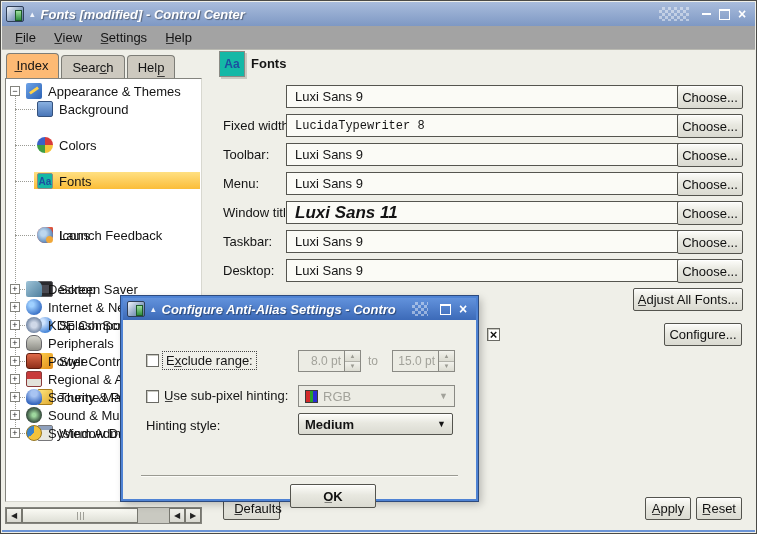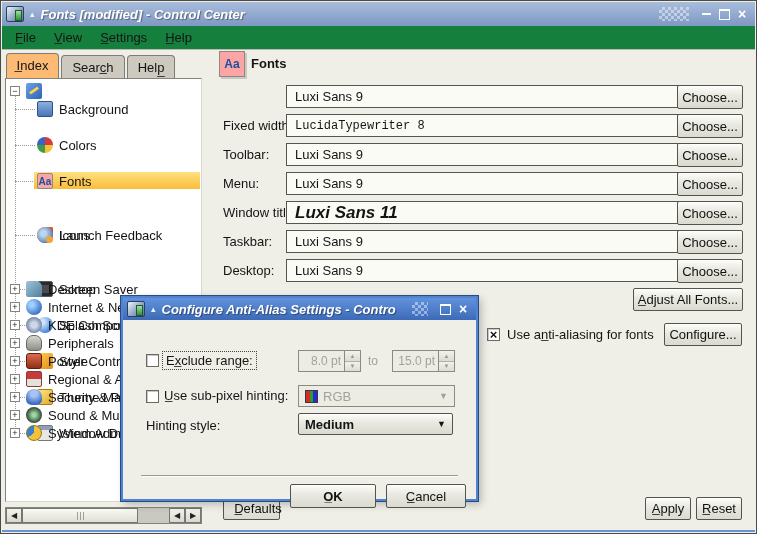--- a/index.html
+++ b/index.html
@@ -14,21 +14,21 @@
   .appicon{width:16px;height:14px;border-radius:2px;background:linear-gradient(135deg,#dfe7f2 10%,#8fa6c4 55%,#5a7396);border:1px solid #2e3e58;position:relative;flex:none;}
   .appicon::after{content:"";position:absolute;right:1px;bottom:0;width:5px;height:9px;background:linear-gradient(#9fe09f,#2f8f3f);border:1px solid #1d5a28;}
   .shadebtn{color:#f0f4fb;font-size:9px;margin-left:6px;flex:none;line-height:10px;}
   .grip{width:30px;height:14px;margin-right:8px;flex:none;opacity:.8;background-image:linear-gradient(45deg,rgba(255,255,255,.55) 25%,transparent 25%,transparent 75%,rgba(255,255,255,.55) 75%),linear-gradient(45deg,rgba(255,255,255,.55) 25%,transparent 25%,transparent 75%,rgba(255,255,255,.55) 75%);background-size:6px 6px;background-position:0 0,3px 3px;}
   .wbtn{width:18px;height:16px;display:flex;align-items:center;justify-content:center;color:#fff;flex:none;font-weight:bold;}
   .minbar{width:9px;height:2px;background:#fff;}
   .maxbox{width:9px;height:8px;border:1px solid #fff;border-top-width:2px;}
   .closex{font-size:14px;line-height:14px;}
 
   
-  .menubar{position:absolute;left:1px;right:1px;top:25px;height:24px;background:#15803d;border-bottom:1px solid #b9b9b1;display:flex;align-items:center;padding-left:4px;box-sizing:border-box;}
+  .menubar{position:absolute;left:1px;right:1px;top:25px;height:24px;background:#a3a3a3;border-bottom:1px solid #b9b9b1;display:flex;align-items:center;padding-left:4px;box-sizing:border-box;}
   .menuitem{padding:2px 9px;}
 
   
   .tab{position:absolute;box-sizing:border-box;border:1px solid #7d7d77;border-bottom:none;border-radius:4px 4px 0 0;text-align:center;padding-top:4px;}
   .tab.active{background:#fdba74;z-index:3;}
   .tab.inactive{background:#cdc9bf;z-index:2;}
 
   
   .treeframe{position:absolute;left:4px;top:77px;width:197px;height:424px;background:#fff;border:1px solid #84847e;border-right-color:#d8d8d0;border-bottom-color:#d8d8d0;box-sizing:border-box;overflow:hidden;}
   .vline{position:absolute;left:9px;top:11px;height:343px;border-left:1px dotted #9a9a94;}
@@ -37,21 +37,21 @@
   .root{padding-left:4px;}
   .child{padding-left:31px;position:relative;}
   .child::before{content:"";position:absolute;left:9px;width:20px;top:9px;border-top:1px dotted #9a9a94;}
   .exp{width:10px;height:10px;box-sizing:border-box;border:1px solid #84847e;background:#fff;font-size:9px;line-height:8px;text-align:center;color:#222;margin-right:6px;flex:none;z-index:1;}
   .hl{position:absolute;left:28px;right:1px;top:0px;height:17px;background:linear-gradient(#ffe082,#fbbd38);z-index:0;}
   .ic{width:16px;height:16px;margin-right:6px;flex:none;border-radius:2px;position:relative;z-index:1;box-sizing:border-box;}
   .ic-appearance{background:linear-gradient(135deg,#6ea3e8,#2b62b4);}
   .ic-appearance::after{content:"";position:absolute;left:3px;top:6px;width:10px;height:3px;background:#ffd24a;transform:rotate(-35deg);}
   .ic-background{background:linear-gradient(#89b0e0,#4a76b8);border:1px solid #35527e;}
   .ic-colors{border-radius:50%;background:conic-gradient(#d83a3a 0 25%,#f5c33a 0 50%,#3f9e44 0 75%,#3a62c8 0);}
-  .ic-fonts,.hdricon{background:#fca5a5;border:1px solid #8a8a84;color:#1c4fa0;font-weight:bold;display:flex;align-items:center;justify-content:center;}
+  .ic-fonts,.hdricon{background:#14b8a6;border:1px solid #8a8a84;color:#1c4fa0;font-weight:bold;display:flex;align-items:center;justify-content:center;}
   .ic-fonts{font-size:10px;}
   .ic-icons{border-radius:50%;background:radial-gradient(circle at 40% 40%,#bcd6ee 20%,#5b86b8 70%);}
   .ic-icons::after{content:"";position:absolute;right:0;bottom:0;width:7px;height:7px;border-radius:50%;background:#f0a83a;}
   .ic-launch{background:linear-gradient(135deg,#ff8a6a,#b81c10);border-radius:60% 10% 60% 60%;}
   .ic-screensaver{background:#2a2a2e;border:1px solid #5a5a5e;}
   .ic-screensaver::after{content:"";position:absolute;inset:3px;background:#4a4a52;}
   .ic-splash{border-radius:50%;background:radial-gradient(circle at 32% 32%,#cfe4ff 15%,#3d7fd6 75%);}
   .ic-style{background:linear-gradient(135deg,#ffd34e,#e08a1a);}
   .ic-theme{background:linear-gradient(135deg,#ffe680,#e0aa2e);border:1px solid #a87c1a;}
   .ic-windeco{background:#e8e8e2;border:1px solid #77777a;}
@@ -131,20 +131,21 @@
   <div class="tab active" style="left:5px;top:52px;width:53px;height:25px;">I̲ndex</div>
   <div class="tab inactive" style="left:60px;top:54px;width:64px;height:23px;">Searc̲h</div>
   <div class="tab inactive" style="left:126px;top:54px;width:48px;height:23px;">Help̲</div>
 
   <div class="treeframe">
     <div class="vline"></div>
 
     <div class="trow root" style="top:3px">
       <span class="exp">−</span>
       <span class="ic ic-appearance"></span>
+      <span class="lab">Appearance &amp; Themes</span>
     </div>
     <div class="trow child" style="top:21px">
       <span class="ic ic-background"></span>
       <span class="lab">Background</span>
     </div>
     <div class="trow child" style="top:39px">
       <span class="ic ic-colors"></span>
       <span class="lab">Colors</span>
     </div>
     <div class="trow child" style="top:57px">
@@ -267,21 +268,20 @@
 
   <div class="frow-label" style="top:258px">Desktop:</div>
   <div class="sample" style="top:258px">Luxi Sans 9</div>
   <div class="btn choose" style="top:258px">Choose...</div>
 
   <div class="btn" style="position:absolute;left:632px;top:287px;width:110px;height:23px;">A̲djust All Fonts...</div>
 
   <div class="cbox" style="position:absolute;left:486px;top:327px;">
       <span>×</span>
     </div>
-  <div style="position:absolute;left:506px;top:326px;">Use an̲ti-aliasing for fonts</div>
   <div class="btn" style="position:absolute;left:663px;top:322px;width:78px;height:23px;">Configure...</div>
 
   <div class="btn" style="position:absolute;left:222px;top:496px;width:57px;height:23px;padding-left:13px;">D̲efaults</div>
   <div class="btn" style="position:absolute;left:644px;top:496px;width:46px;height:23px;">A̲pply</div>
   <div class="btn" style="position:absolute;left:695px;top:496px;width:46px;height:23px;">R̲eset</div>
 
   <div class="bottomedge"></div>
 
   <div class="dlg">
     <div class="titlebar">
@@ -325,17 +325,16 @@
 
       <span style="position:absolute;left:23px;top:98px;">Hinting style:</span>
       <div class="combo enabled" style="left:175px;top:93px;width:155px;">
         <span class="b">Medium</span>
         <span class="arrow">▼</span>
       </div>
 
       <div class="sep"></div>
 
       <div class="btn b" style="position:absolute;left:167px;top:164px;width:86px;height:24px;">O̲K</div>
-      <div class="btn" style="position:absolute;left:263px;top:164px;width:80px;height:24px;">C̲ancel</div>
     </div>
   </div>
 
 </div>
 
 </body></html>

